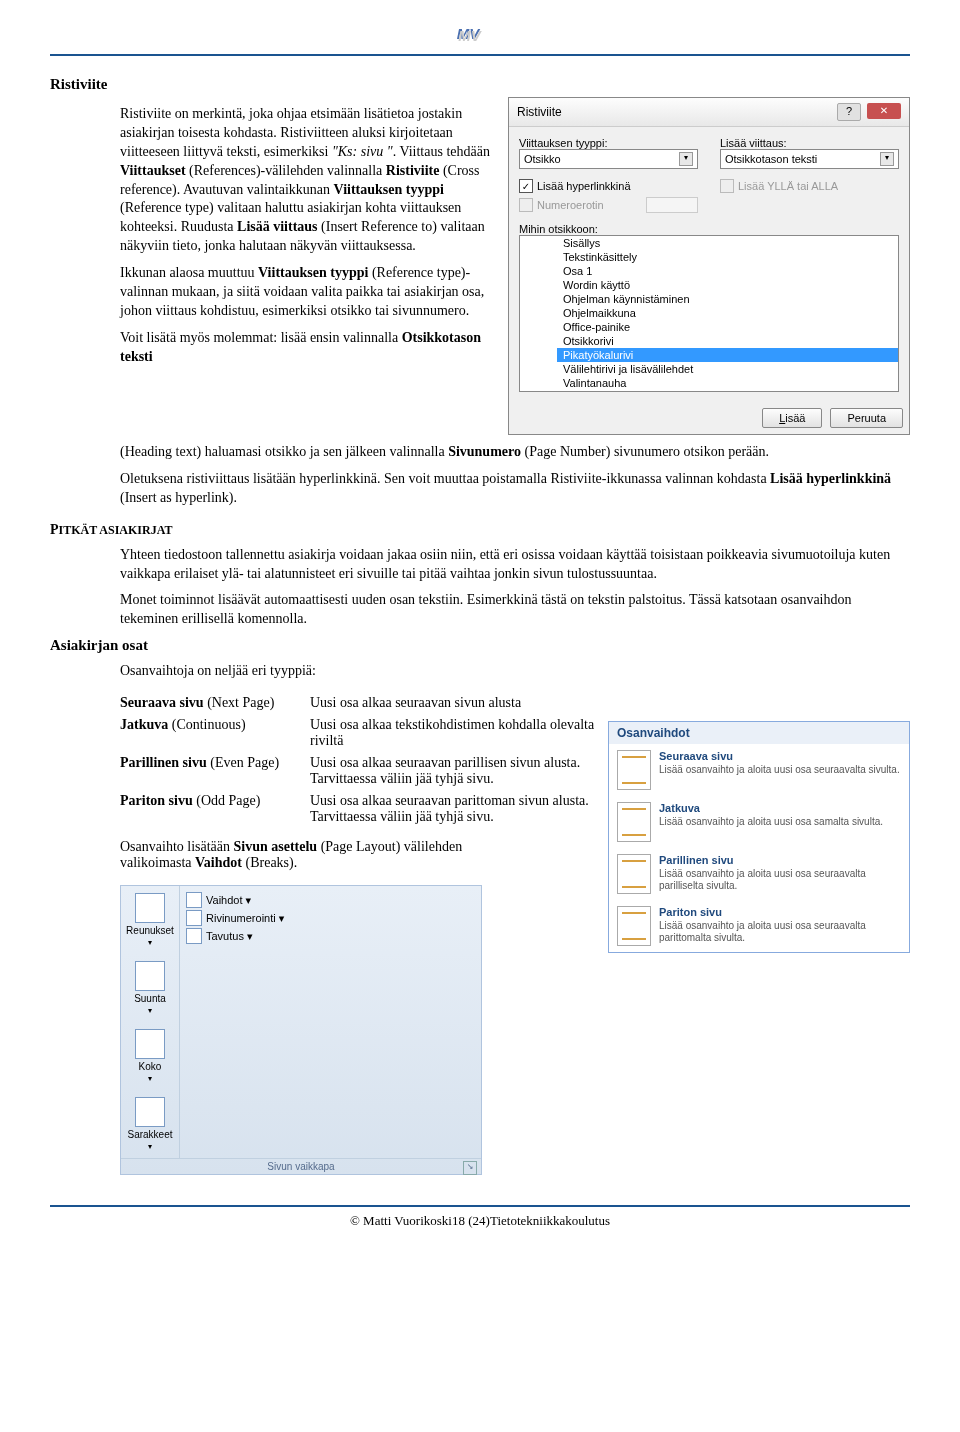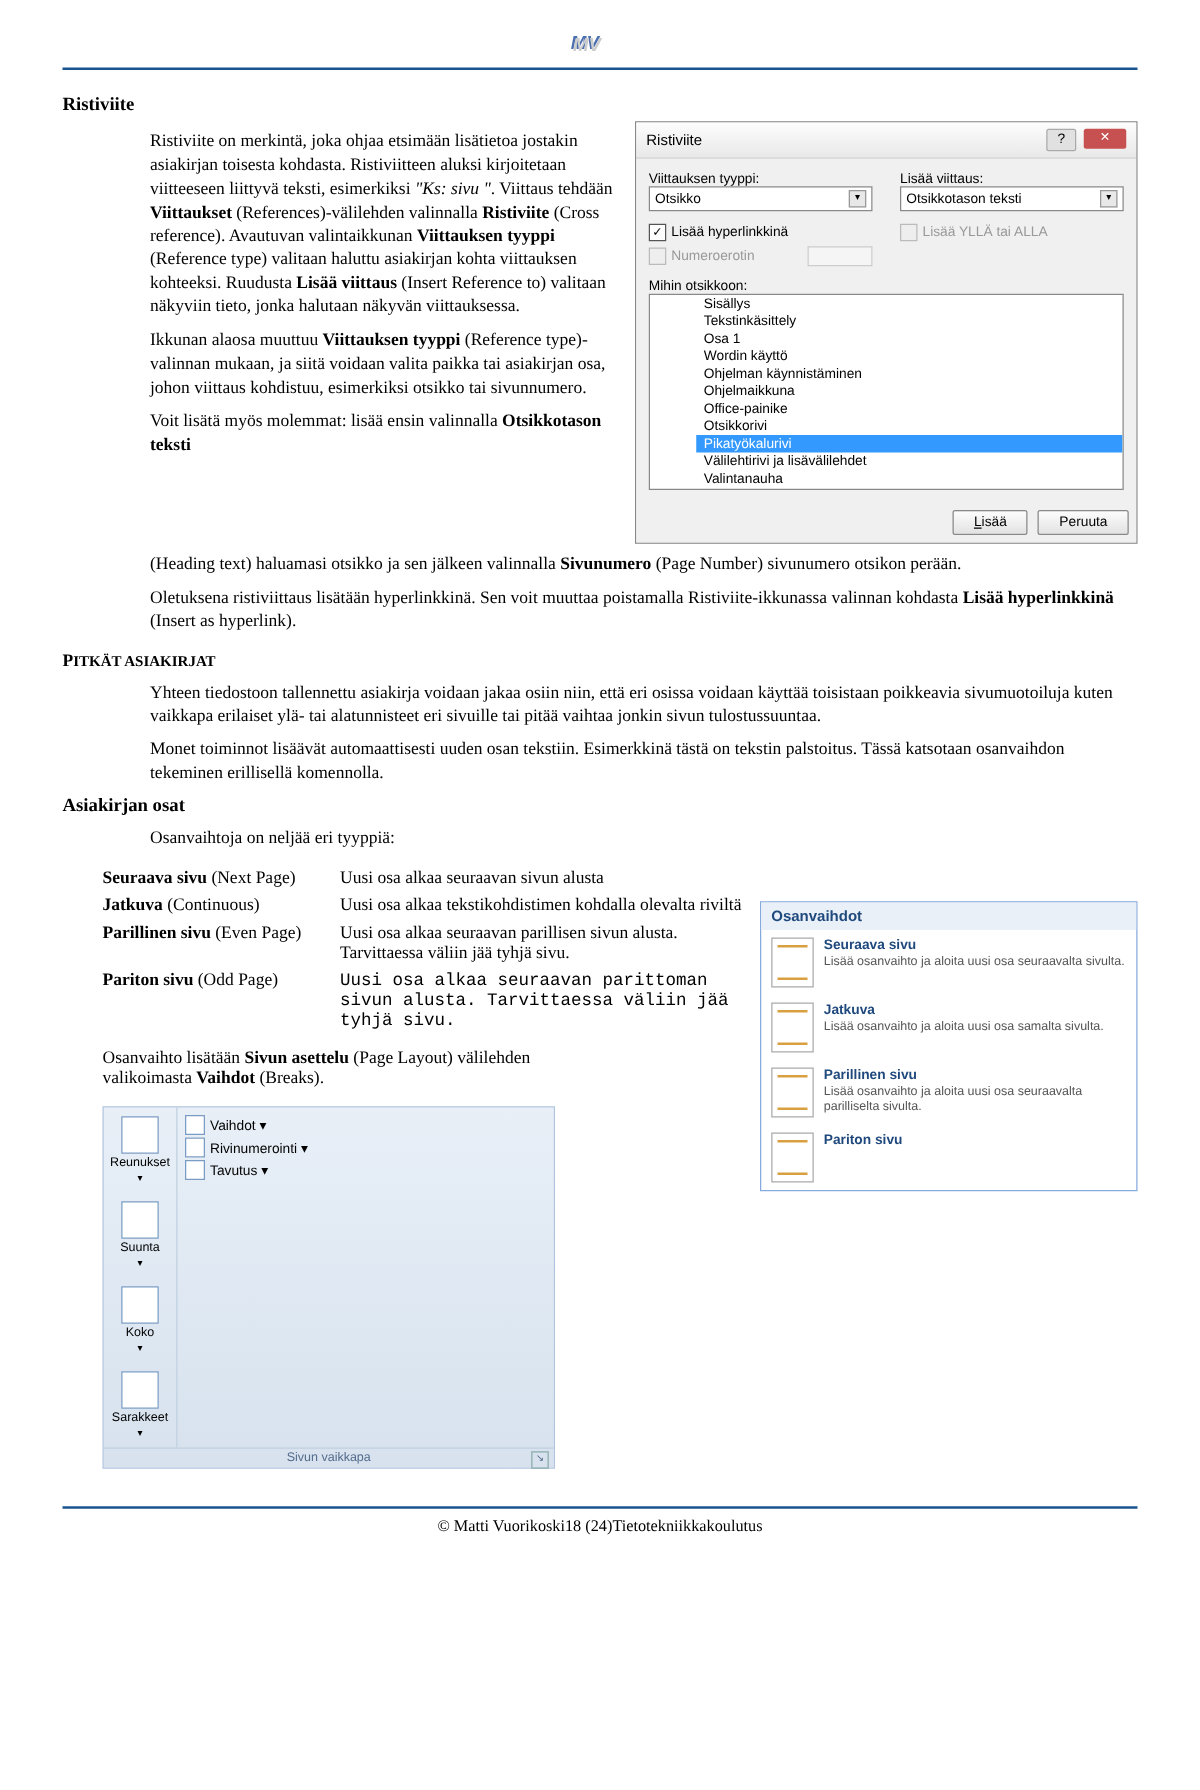--- a/index.html
+++ b/index.html
@@ -135,21 +135,21 @@
   padding: 6px;
   background: #f0f0f0;
 }
 .btn {
   background: linear-gradient(#fdfdfd,#e2e2e2);
   border: 1px solid #888;
   padding: 3px 16px;
   font-size: 11px;
   border-radius: 2px;
 }
-.indent-list { margin-left: 32px; }
+.indent-list { margin-left: 70px; }
 .def-row { display: flex; margin: 6px 0; gap: 10px; }
 .def-term { width: 180px; font-weight: normal; flex-shrink:0; }
 .def-def { flex: 1; }
 .osanvaihdot-row { display: flex; gap: 10px; align-items:flex-start;}
 .osanvaihdot-box {
   width: 300px;
   background: #fff;
   border: 1px solid #87aade;
   font-family: "Segoe UI", Tahoma, sans-serif;
   font-size: 11px;
@@ -381,21 +381,21 @@
           <div class="def-row">
             <div class="def-term"><span class="bold">Jatkuva</span> (Continuous)</div>
             <div class="def-def">Uusi osa alkaa tekstikohdistimen kohdalla olevalta riviltä</div>
           </div>
           <div class="def-row">
             <div class="def-term"><span class="bold">Parillinen sivu</span> (Even Page)</div>
             <div class="def-def">Uusi osa alkaa seuraavan parillisen sivun alusta. Tarvittaessa väliin jää tyhjä sivu.</div>
           </div>
           <div class="def-row">
             <div class="def-term"><span class="bold">Pariton sivu</span> (Odd Page)</div>
-            <div class="def-def" style="width: 180px; font-family: Liberation Mono, monospace;">Uusi osa alkaa seuraavan parittoman sivun alusta. Tarvittaessa väliin jää tyhjä sivu.</div>
+            <div class="def-def" style="width: 180px;">Uusi osa alkaa seuraavan parittoman sivun alusta. Tarvittaessa väliin jää tyhjä sivu.</div>
           </div>
         </div>
 
       <div class="indent-list" style="margin-top:8px;">
         <p style="width:360px;">
           <span> Osanvaihto lisätään </span><span class="bold">Sivun asettelu</span><span> (Page Layout) välilehden valikoimasta </span><span class="bold">Vaihdot</span><span> (Breaks).</span>
         </p>
 
         <div class="ribbon-mock">
           <div class="ribbon-group">
@@ -465,20 +465,21 @@
             <div class="osv-icon"></div>
             <div class="osv-text">
               <div class="osv-t">Parillinen sivu</div>
               <div class="osv-d">Lisää osanvaihto ja aloita uusi osa seuraavalta parilliselta sivulta.</div>
             </div>
           </div>
           <div class="osanvaihto-item">
             <div class="osv-icon"></div>
             <div class="osv-text">
               <div class="osv-t">Pariton sivu</div>
+              <div class="osv-d">Lisää osanvaihto ja aloita uusi osa seuraavalta parittomalta sivulta.</div>
             </div>
           </div>
         </div>
     </div>
   </div>
 
   <div class="footer">
     <span>© Matti Vuorikoski</span>
     <span>18 (24)</span>
     <span>Tietotekniikkakoulutus</span>

